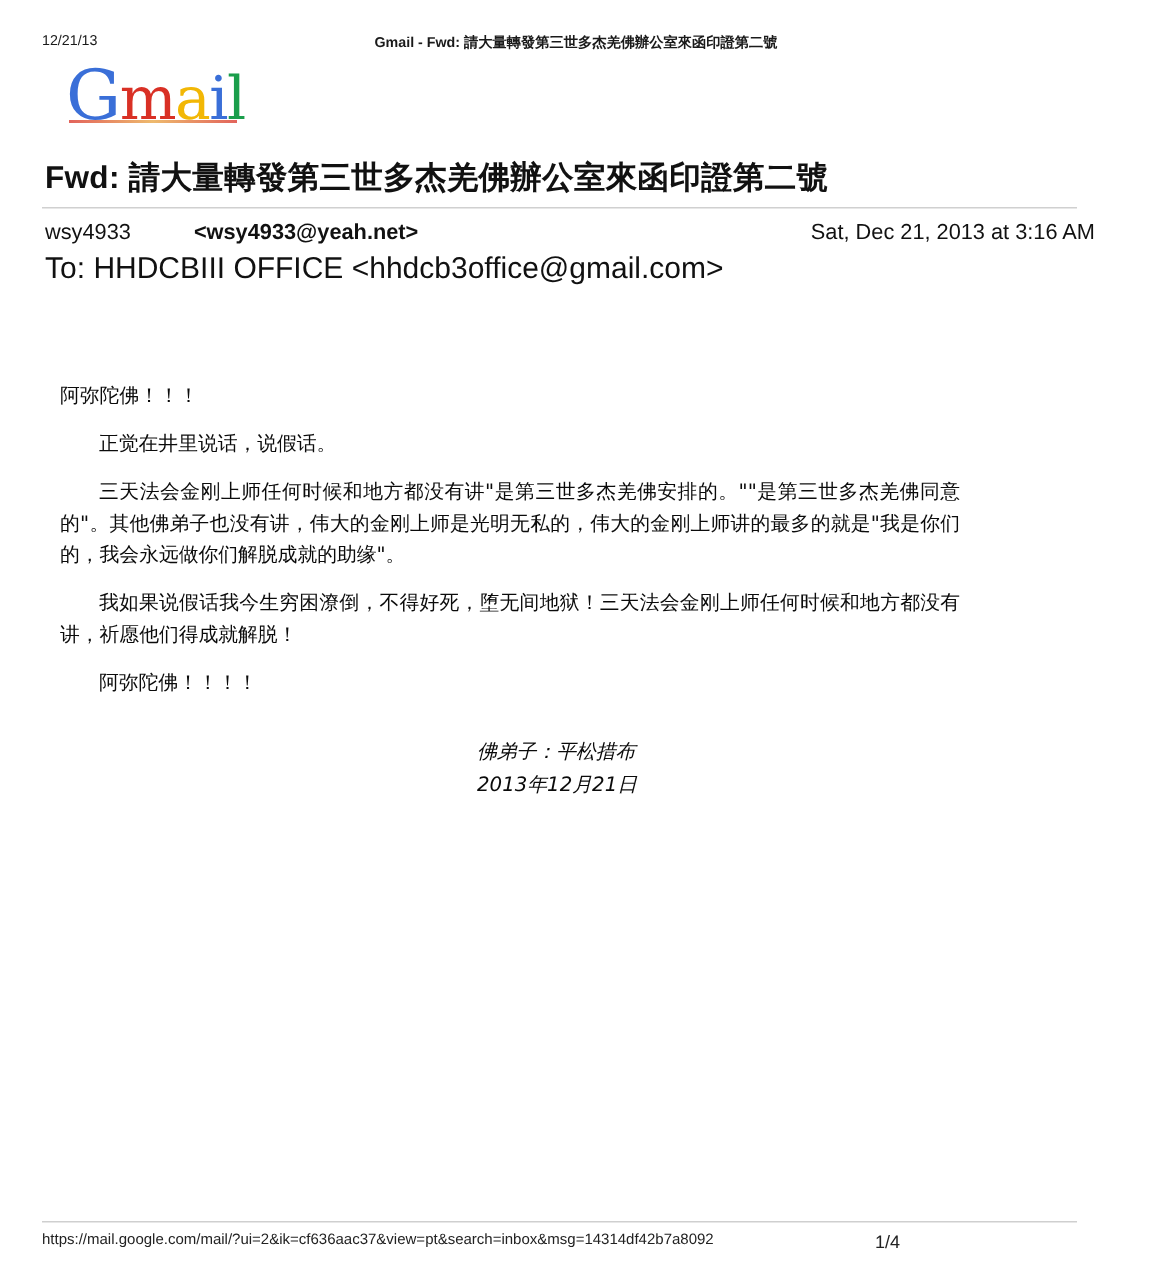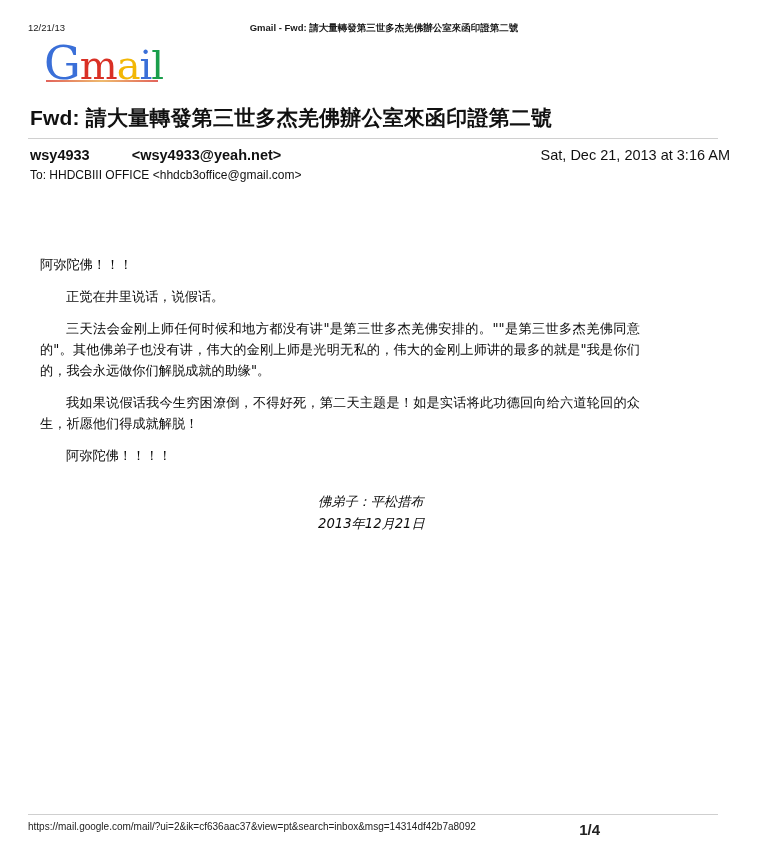--- a/index.html
+++ b/index.html
@@ -111,31 +111,31 @@
     top: 147px;
     width: 700px;
   }
   .meta-row {
     position: relative;
     height: 21px;
     font-size: 14.5px;
     color: #111;
     white-space: nowrap;
   }
-  .from-name { font-weight: bold; margin-top: 43px; }
+  .from-name { font-weight: normal; margin-top: 43px; }
   .from-addr { font-weight: bold; margin-left: 38px; }
   .meta-date {
     position: absolute;
     right: 0;
     top: 0;
     font-size: 14.5px;
     color: #111;
     white-space: nowrap;
   }
-  .to-row { font-size: 12px; }
+  .to-row { font-size: 20px; }
 
   
   .body-block {
     position: absolute;
     left: 40px;
     top: 243px;
     width: 600px;
     font-family: "DejaVu Sans", sans-serif;
     font-size: 13.2px;
     line-height: 21px;
@@ -170,24 +170,23 @@
     left: 28px;
     top: 821px;
     font-size: 10px;
     color: #222;
     white-space: nowrap;
   }
   .footer-page {
     position: absolute;
     right: 48px;
     top: 821px;
-    font-size: 15px;
+    font-size: 12px;
     color: #222;
     white-space: nowrap;
-    font-weight: bold;
   }
 </style>
 </head>
 <body>
 
 <div class="page">
 
   <div class="print-header">
     <div class="print-date">12/21/13</div>
     <div class="print-title">Gmail - Fwd: 請大量轉發第三世多杰羌佛辦公室來函印證第二號</div>
@@ -216,21 +215,21 @@
     <div class="meta-row to-row">
       <span>To:</span>
       <span>HHDCBIII OFFICE &lt;hhdcb3office@gmail.com&gt;</span>
     </div>
   </div>
 
   <div class="body-block">
     <p class="p">阿弥陀佛！！！</p>
     <p class="p indent">正觉在井里说话，说假话。</p>
     <p class="p indent">三天法会金刚上师任何时候和地方都没有讲"是第三世多杰羌佛安排的。""是第三世多杰羌佛同意的"。其他佛弟子也没有讲，伟大的金刚上师是光明无私的，伟大的金刚上师讲的最多的就是"我是你们的，我会永远做你们解脱成就的助缘"。</p>
-    <p class="p indent">我如果说假话我今生穷困潦倒，不得好死，第二天主题是！如是实话将此功德回向给六道轮回的众生，祈愿他们得成就解脱！</p>
+    <p class="p indent">我如果说假话我今生穷困潦倒，不得好死，堕无间地狱！三天法会金刚上师任何时候和地方都没有讲，祈愿他们得成就解脱！</p>
     <p class="p indent">阿弥陀佛！！！！</p>
   </div>
 
   <div class="sign">
     <div>佛弟子：平松措布</div>
     <div>2013年12月21日</div>
   </div>
 
   <div class="footer-rule"></div>
   <div class="footer-url">https://mail.google.com/mail/?ui=2&amp;ik=cf636aac37&amp;view=pt&amp;search=inbox&amp;msg=14314df42b7a8092</div>

